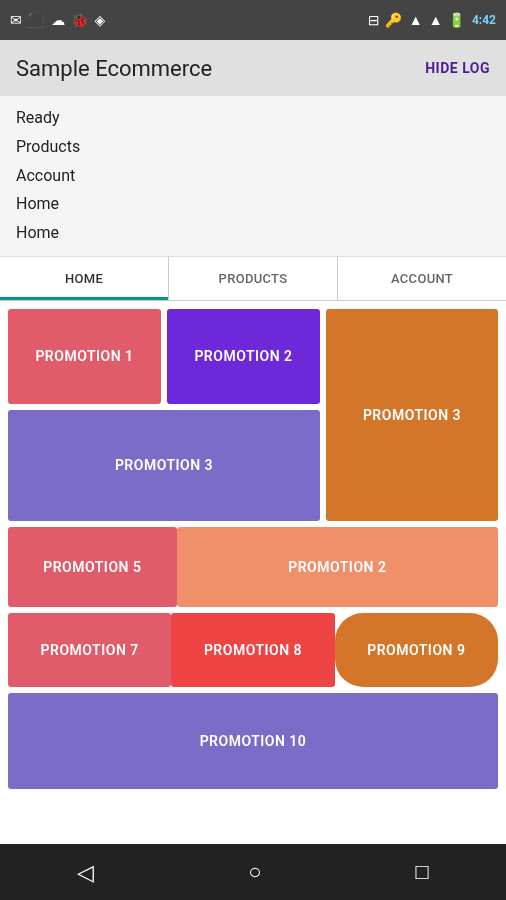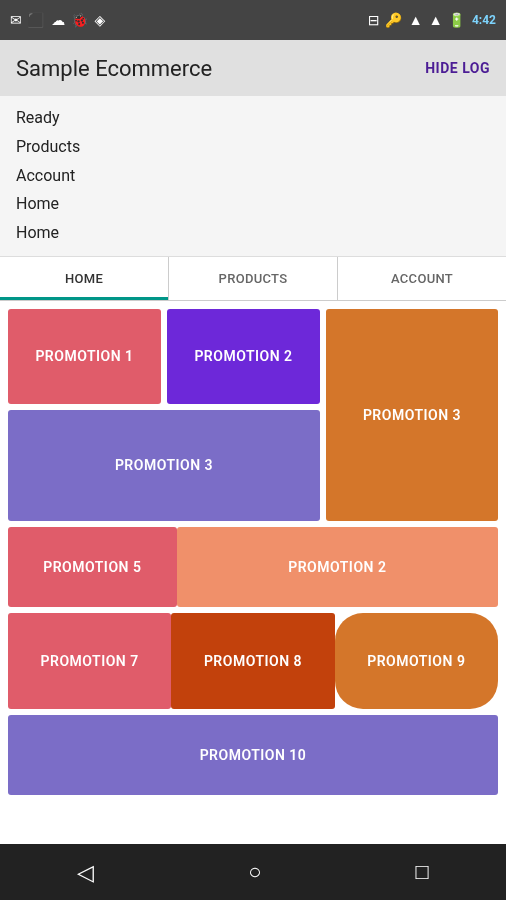--- a/index.html
+++ b/index.html
@@ -144,27 +144,27 @@
       text-align: center;
       padding: 8px;
     }
 
     
     .row3 { height: 80px; }
     .promo5 { background: #e05c6a; flex: 1; }
     .promo6 { background: #f0906a; flex: 2; }
 
     
-    .row4 { height: 96px; }
+    .row4 { height: 74px; justify-content: flex-end; }
     .promo7 { background: #e05c6a; flex: 1; }
-    .promo8 { background: #c2410c; flex: 1; }
+    .promo8 { background: #ef4444; flex: 1; }
     .promo9 { background: #d4762a; flex: 1; border-radius: 28px; }
 
     
-    .row5 { height: 80px; }
+    .row5 { height: 96px; }
     .promo10 { background: #7b6dc7; flex: 1; }
 
     
     .bottom-nav {
       background: #222;
       height: 56px;
       display: flex;
       align-items: center;
       justify-content: space-around;
       flex-shrink: 0;

